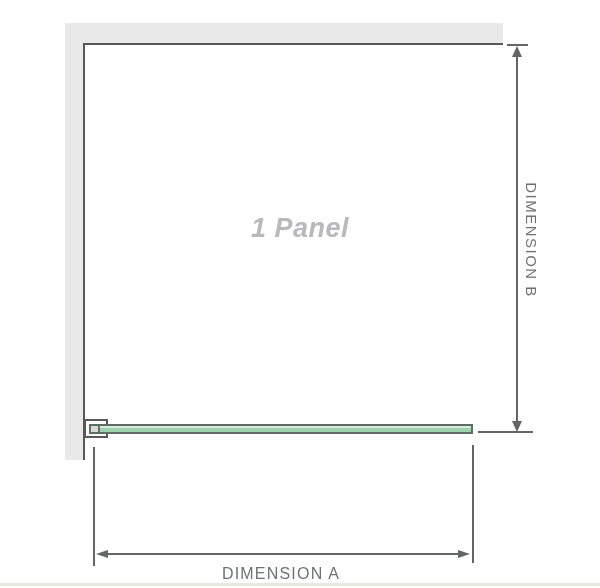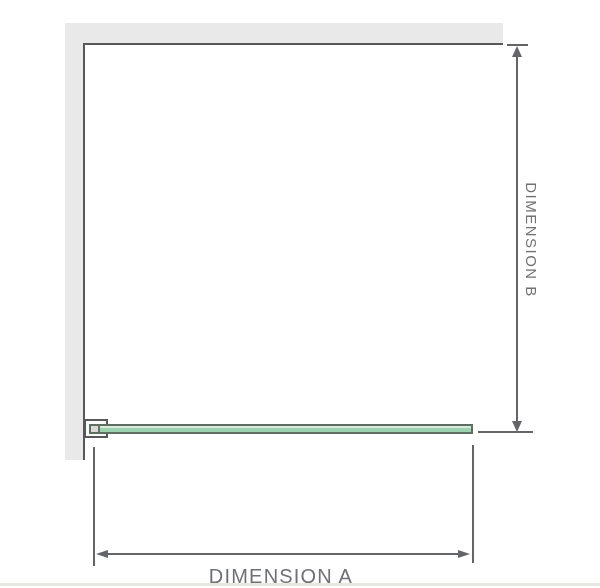--- a/index.html
+++ b/index.html
@@ -64,21 +64,21 @@
   .arr-left{left:96px;top:549.5px;
     border-top:4.5px solid transparent;border-bottom:4.5px solid transparent;
     border-right:12px solid var(--dimension-line,#646568);}
   .arr-right{left:458px;top:549.5px;
     border-top:4.5px solid transparent;border-bottom:4.5px solid transparent;
     border-left:12px solid var(--dimension-line,#646568);}
 
   
   .dim-label{
     color:var(--dimension-text,#6f7174);
-    font-size:20px;letter-spacing:1.2px;
+    font-size:16px;letter-spacing:1.2px;
     text-align:center;white-space:nowrap;
   }
   .dima-label{left:181px;top:565px;width:200px;height:18px;}
   .dimb-label{
     left:461px;top:231px;width:140px;height:18px;
     font-size:15px;letter-spacing:1.5px;
     transform:rotate(90deg);
   }
   .panel-label{
     left:240px;top:213px;width:120px;height:32px;
@@ -113,16 +113,17 @@
   <div class="dim dimb-tick-bottom"></div>
   <div class="dim-label dimb-label">DIMENSION B</div>
 
   <div class="dim dima-ext-left"></div>
   <div class="dim dima-ext-right"></div>
   <div class="arr arr-left"></div>
   <div class="dim dima-line"></div>
   <div class="arr arr-right"></div>
   <div class="dim-label dima-label">DIMENSION A</div>
 
+  <div class="panel-label">1 Panel</div>
 
   <div class="footer-rule"></div>
 
 </div>
 
 </body></html>

